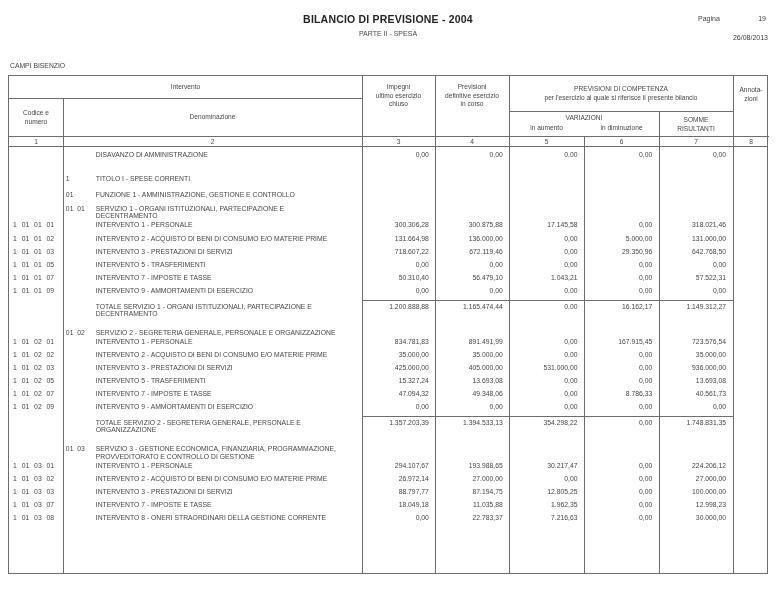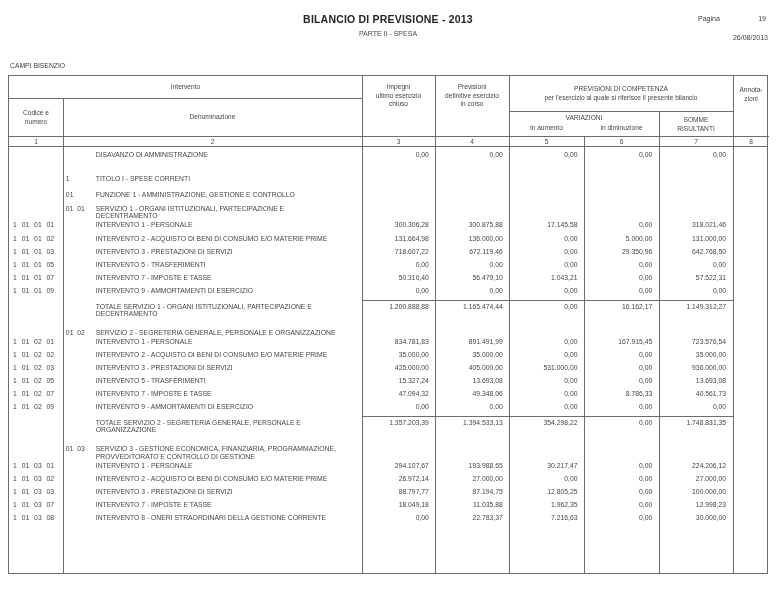--- a/index.html
+++ b/index.html
@@ -79,21 +79,21 @@
   .row.servizio.lg{ margin-top:11px; }
   .row.totale     { margin-top:8px; }
   .row.totale::before { content:""; position:absolute; top:-2.5px; left:353px; width:371px;
                         border-top:1px solid #6d6d6d; }
 </style>
 </head>
 <body>
 
 <div class="page">
 
-  <div class="doc-title">BILANCIO DI PREVISIONE - 2013</div>
+  <div class="doc-title">BILANCIO DI PREVISIONE - 2004</div>
   <div class="doc-subtitle">PARTE II - SPESA</div>
   <div class="pagina-label">Pagina</div>
   <div class="pagina-num">19</div>
   <div class="doc-date">26/08/2013</div>
   <div class="entity">CAMPI BISENZIO</div>
 
   <div class="btable">
 
     <div class="thead">
       <div class="cell h-intervento">Intervento</div>

